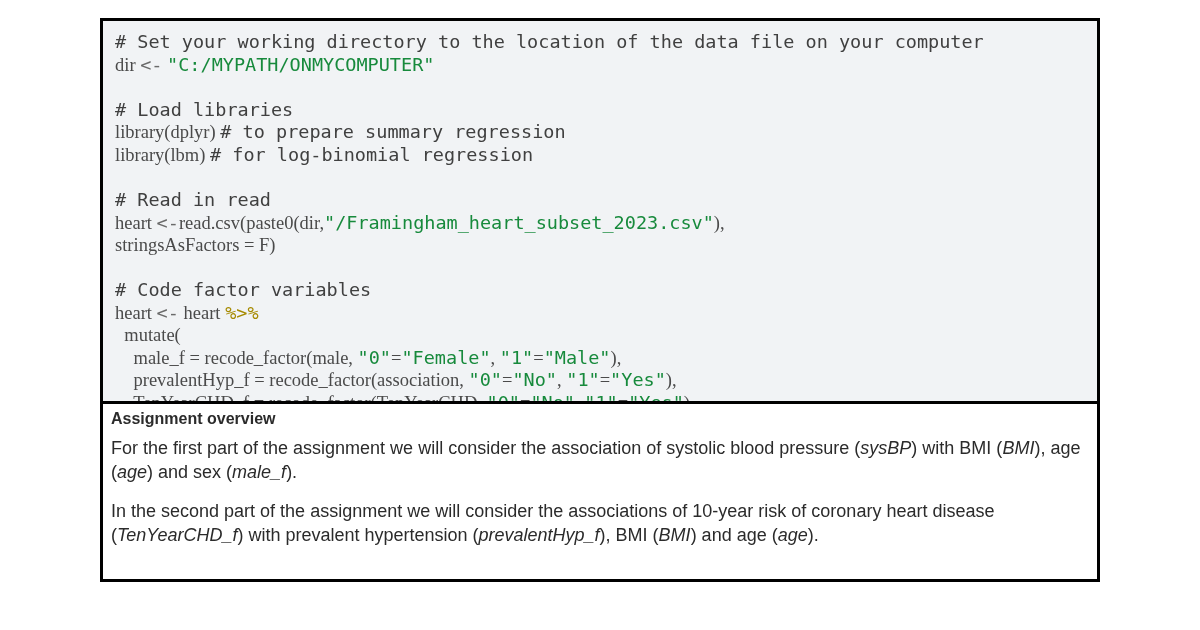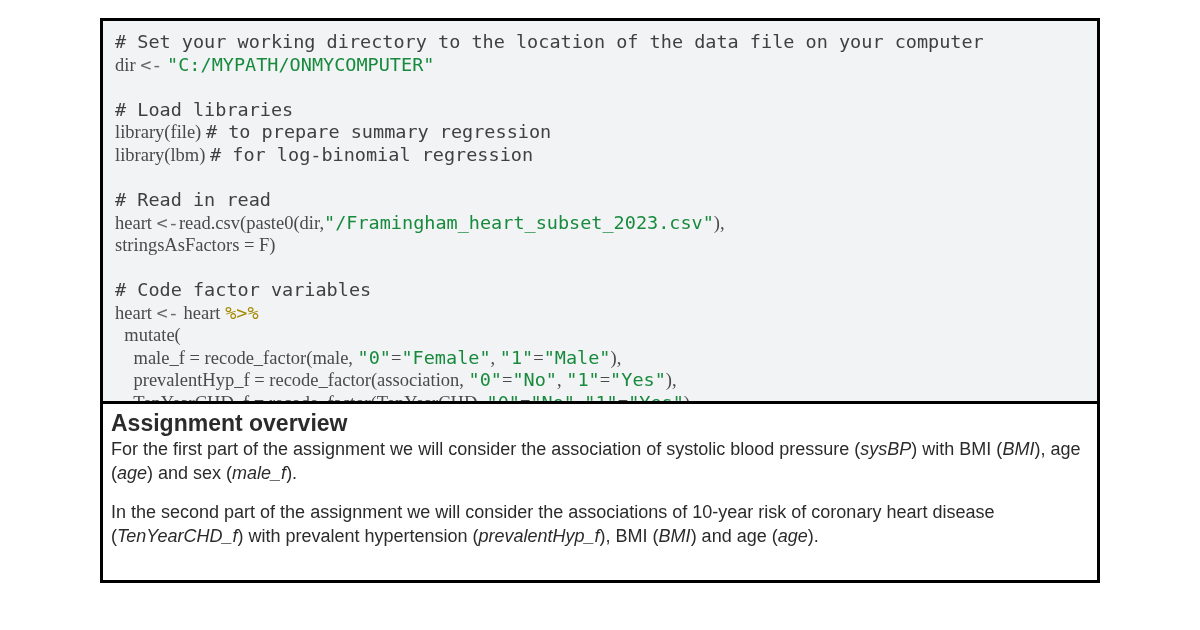--- a/index.html
+++ b/index.html
@@ -35,40 +35,40 @@
   .code-pane .id  { color: #4a4a4a; font-family: Liberation Serif, serif; }   
   .code-pane .str { color: #178a3c; }   
   .code-pane .pipe{ color: #a68a00; }   
   .text-pane {
     border-top: 3px solid #000000;
     padding: 6px 8px 18px 8px;
     font-family: Arial, "Helvetica Neue", sans-serif;
     color: #2b2b2b;
   }
   .text-pane h2 {
-    margin: 0 0 0 0;
-    font-size: 23px;
+    margin: 0 0 8px 0;
+    font-size: 16px;
     font-weight: 700;
   }
   .text-pane p {
     margin: 0 0 14px 0;
     font-size: 18px;
     line-height: 1.35;
   }
   .text-pane em { font-style: italic; }
 </style>
 </head>
 <body>
 
 <div class="outer">
   <div class="code-pane"><span class="c"># Set your working directory to the location of the data file on your computer</span>
 <span class="id">dir </span><span class="op">&lt;-</span><span class="id"> </span><span class="str">"C:/MYPATH/ONMYCOMPUTER"</span>
 
 <span class="c"># Load libraries</span>
-<span class="id">library(file) </span><span class="c"># to prepare summary regression</span>
+<span class="id">library(dplyr) </span><span class="c"># to prepare summary regression</span>
 <span class="id">library(lbm) </span><span class="c"># for log-binomial regression</span>
 
 <span class="c"># Read in read</span>
 <span class="id">heart </span><span class="op">&lt;-</span><span class="id">read.csv(paste0(dir,</span><span class="str">"/Framingham_heart_subset_2023.csv"</span><span class="id">),</span>
 <span class="id">stringsAsFactors = F)</span>
 
 <span class="c"># Code factor variables</span>
 <span class="id">heart </span><span class="op">&lt;-</span><span class="id"> heart </span><span class="pipe">%&gt;%</span>
 <span class="id">  mutate(</span>
 <span class="id">    male_f = recode_factor(male, </span><span class="str">"0"</span><span class="id">=</span><span class="str">"Female"</span><span class="id">, </span><span class="str">"1"</span><span class="id">=</span><span class="str">"Male"</span><span class="id">),</span>

